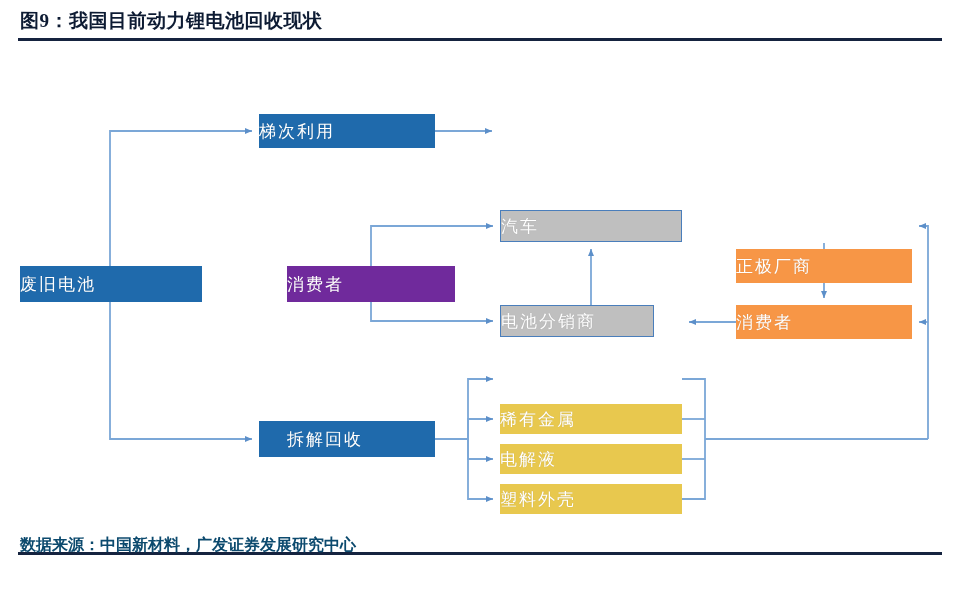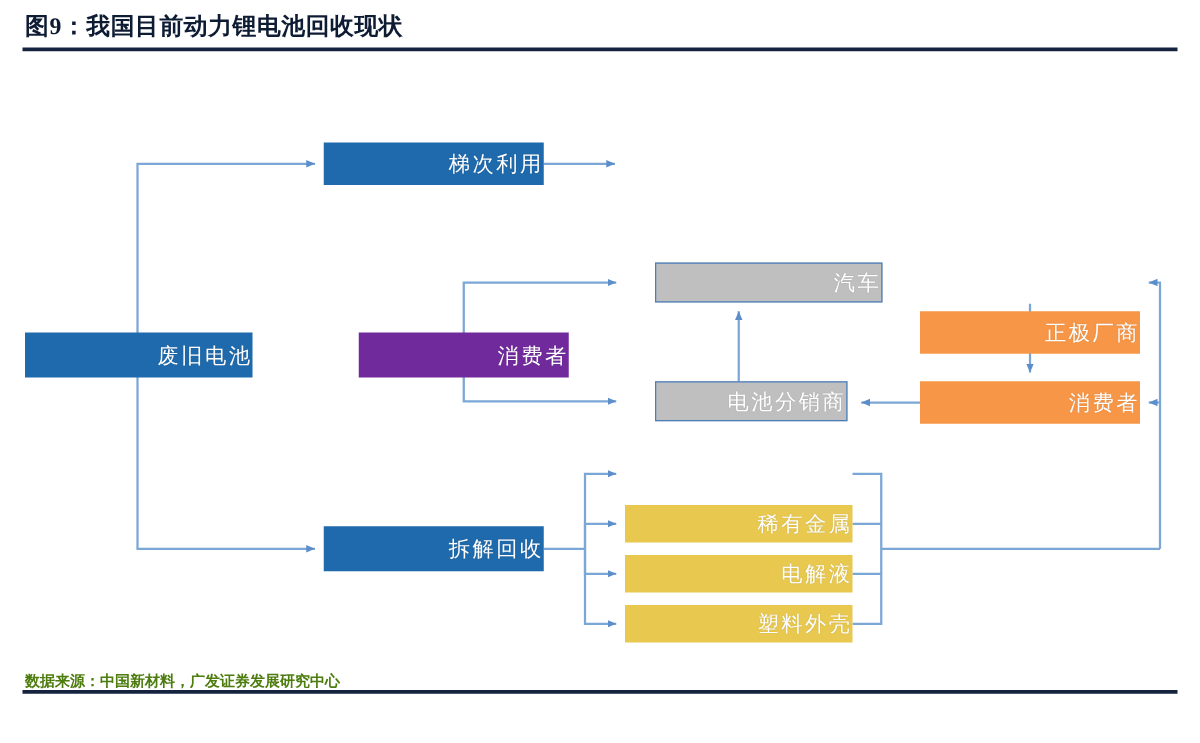--- a/index.html
+++ b/index.html
@@ -48,23 +48,23 @@
     width: 924px;
     height: 3px;
     background: #15233f;
   }
   #fig-source {
     position: absolute;
     left: 20px;
     top: 532px;
     width: 920px;
     height: 26px;
-    font-size: 12px;
+    font-size: 16px;
     font-weight: bold;
-    color: #4d7c0f;
+    color: #0c4a6e;
     white-space: nowrap;
     display: flex;
     align-items: center;
   }
 
   
   #canvas {
     position: absolute;
     left: 0;
     top: 42px;
@@ -77,32 +77,32 @@
     top: 0;
     width: 960px;
     height: 508px;
   }
 
   .node {
     position: absolute;
     box-sizing: border-box;
     display: flex;
     align-items: center;
-    justify-content: flex-end;
+    justify-content: flex-start;
     color: #ffffff;
     font-size: 17px;
     letter-spacing: 2px;
     white-space: nowrap;
     text-shadow: 0 0 1px rgba(0,0,0,0.18);
   }
   .node.blue   { background: #1F6AAC; }
   .node.purple { background: #702A9C; }
   .node.orange { background: #F79646; }
   .node.yellow { background: #E8C84E; }
-  .node.gray   { background: #BFBFBF; border: 1.5px solid #4A7EBB; margin-left: 24px; }
+  .node.gray   { background: #BFBFBF; border: 1.5px solid #4A7EBB; }
 </style>
 </head>
 <body>
 
 <div id="page">
 
   <div id="fig-title">图9：我国目前动力锂电池回收现状</div>
   <div id="rule-top"></div>
 
   <div id="canvas">

